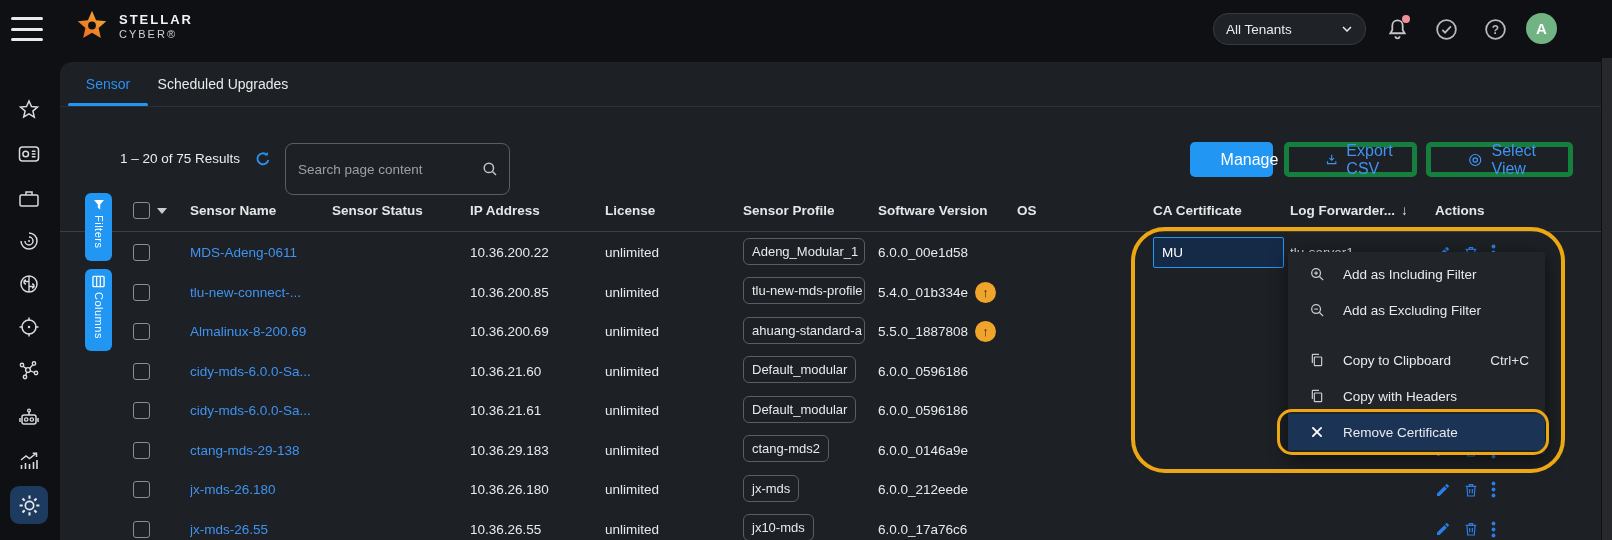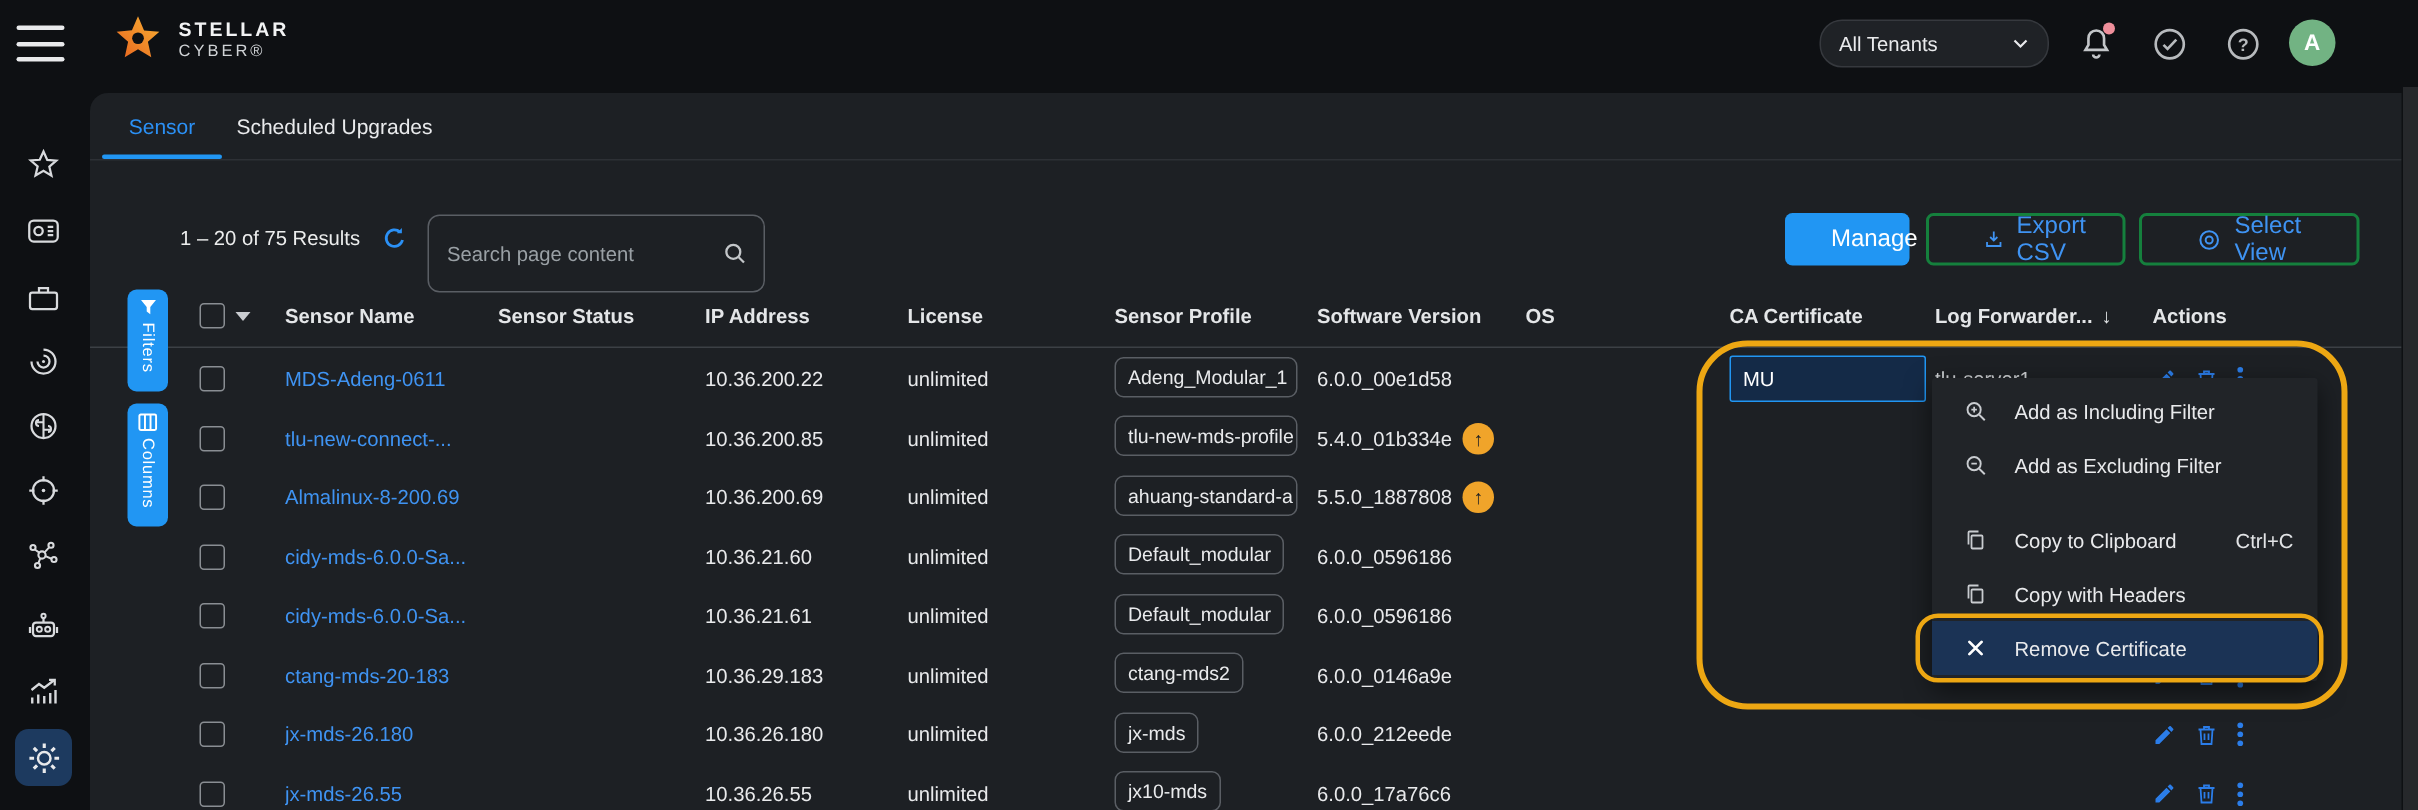--- a/index.html
+++ b/index.html
@@ -36,21 +36,21 @@
   .tab-sched { left:95px; width:136px; }
 
   .toolbar { position:absolute; left:0; top:78px; width:100%; height:42px; }
   .results { position:absolute; left:60px; top:11px; font-size:13.5px; color:#eceded; }
   .refresh { position:absolute; left:193px; top:9px; cursor:pointer; }
   .search { position:absolute; left:225px; top:3px; width:225px; height:52px; border:1px solid #5a5e64; border-radius:8px; background:transparent; display:flex; align-items:center; padding:0 10px 0 12px; }
   .search input { flex:1; background:transparent; border:none; outline:none; color:#e9eaec; font-size:13.5px; font-family:inherit; }
   .search input::placeholder { color:#9aa0a5; }
   .btn { position:absolute; top:2px; height:35px; border-radius:5px; display:flex; align-items:center; justify-content:center; gap:8px; font-size:16px; cursor:pointer;padding-left:36px; }
   .btn-manage { left:1130px; width:83px; background:#2196f3; color:#fff; }
-  .btn-outline { border:2px solid #15803d; color:#3f93f2; }
+  .btn-outline { border:5px solid #15803d; color:#3f93f2; }
   .btn-export { left:1224px; width:133px; }
   .btn-select { left:1366px; width:147px; }
 
   .vbtn { position:absolute; left:25px; width:27px; background:#2196f3; color:#fff; border-radius:6px; display:flex; flex-direction:column; align-items:center; padding-top:6px; gap:4px; cursor:pointer; z-index:5; }
   .vbtn .vtext { writing-mode:vertical-rl; font-size:11px; letter-spacing:.5px; }
   .vbtn-filters { top:131px; height:68px; }
   .vbtn-columns { top:207px; height:82px; }
 
   
   .grid { display:grid; grid-template-columns:70px 60px 142px 138px 135px 138px 135px 139px 136px 137px 145px 1fr; align-items:center; }
@@ -475,21 +475,21 @@
             </svg>
           </span>
     </div>
   </div>
 
   <div class="grid trow">
     <div></div>
     <div class="cb-cell">
           <span class="cb"></span>
         </div>
-    <div class="link">ctang-mds-20-183</div>
+    <div class="link">ctang-mds-29-138</div>
     <div><span class="dot green"></span></div>
     <div>10.36.29.183</div>
     <div>unlimited</div>
     <div><span class="chip">ctang-mds2</span></div>
     <div class="vcell">
           <span>6.0.0_0146a9e</span>
         </div>
     <div></div>
     <div></div>
     <div class="logcell"></div>

